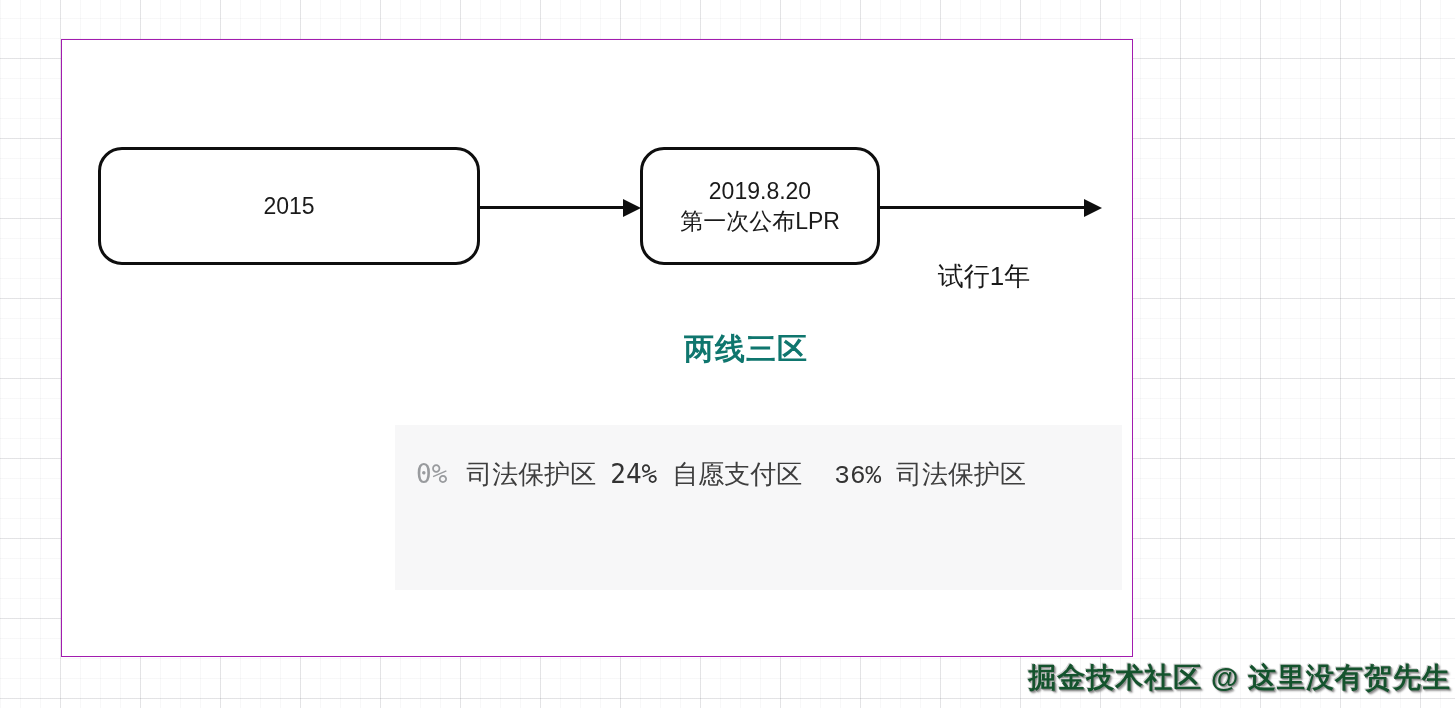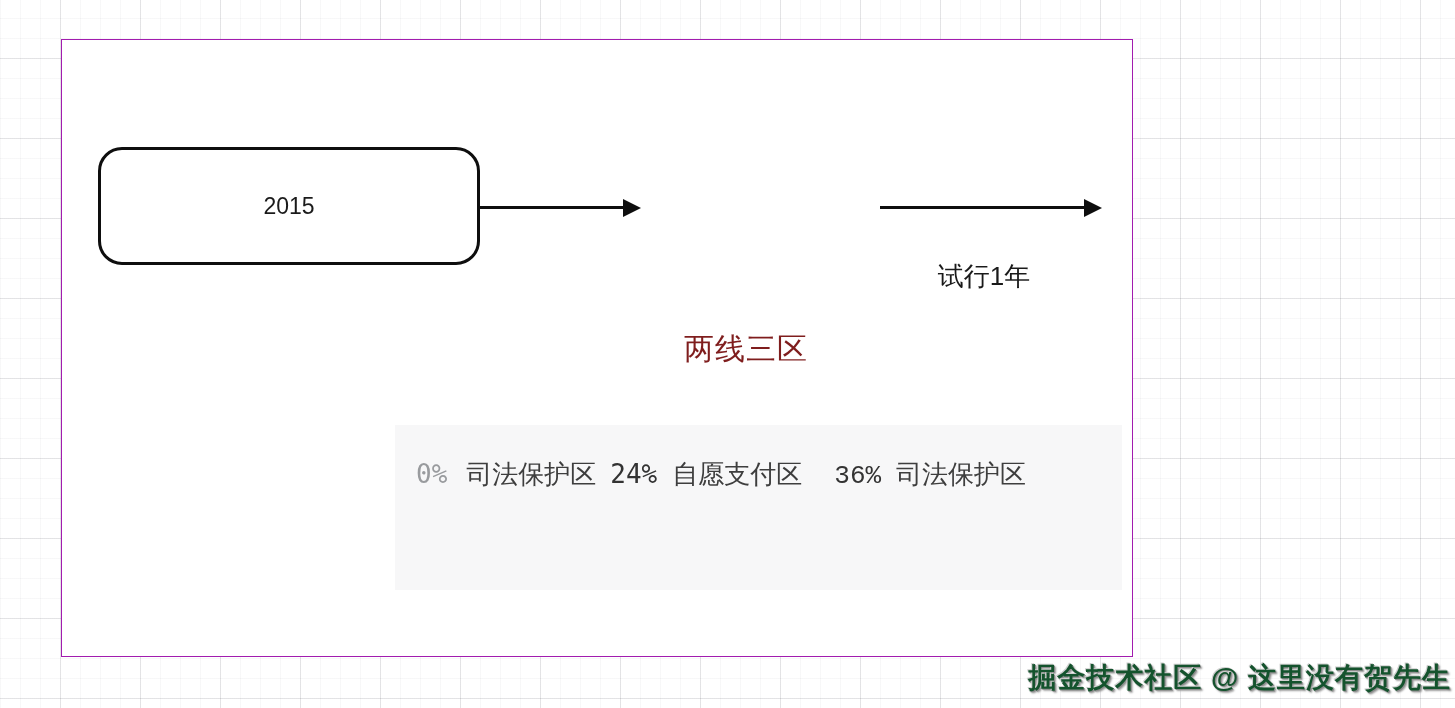--- a/index.html
+++ b/index.html
@@ -73,23 +73,23 @@
     color: #1a1a1a;
     white-space: nowrap;
     margin-top: 36px;
   }
 
   .section-title {
     position: absolute;
     left: 684px; top: 289px;
     transform: translateX(-50%);
     font-size: 30px;
-    font-weight: 400;
+    font-weight: 700;
     letter-spacing: 1px;
-    color: #7f1d1d;
+    color: #0f766e;
     white-space: nowrap;
   }
 
   
   .code-block {
     position: absolute;
     left: 333px; top: 385px;
     width: 727px; height: 165px;
     background: #f7f7f8;
     padding: 32px 20px 0 21px;
@@ -123,20 +123,24 @@
 <div class="canvas">
 
   <div class="node node-1">
     <div>2015</div>
   </div>
 
   <div class="arrow arrow-1">
     <span class="arrowhead"></span>
   </div>
 
+  <div class="node node-2">
+    <div>2019.8.20</div>
+    <div>第一次公布LPR</div>
+  </div>
 
   <div class="arrow arrow-2">
     <span class="arrowhead"></span>
   </div>
 
 
   <div class="edge-label">试行1年</div>
 
   <div class="section-title">两线三区</div>
 

